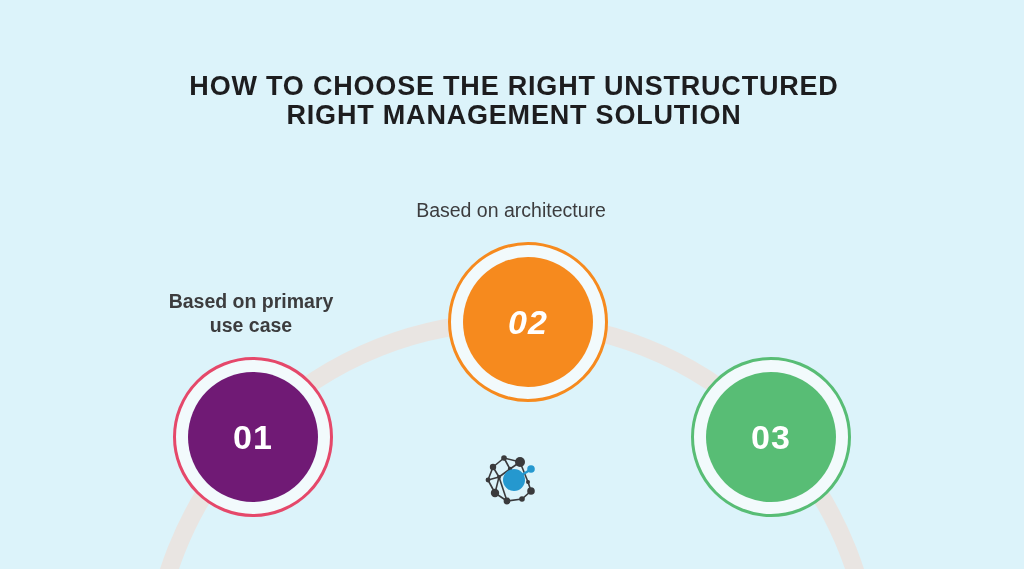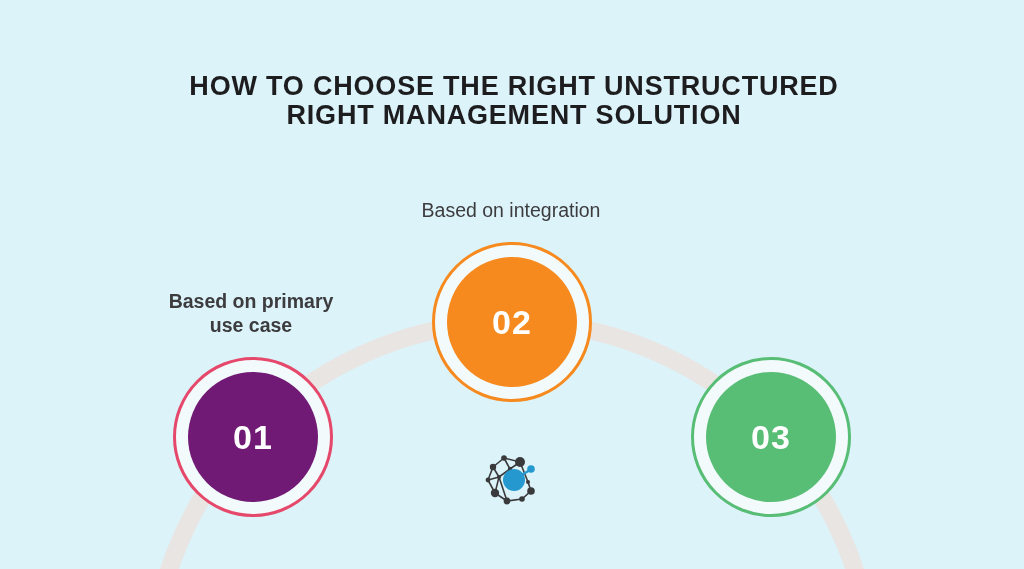--- a/index.html
+++ b/index.html
@@ -48,21 +48,21 @@
     width: 154px;
     height: 154px;
     border: 3px solid #999;
     border-radius: 50%;
     background: #f2fafc;
     display: flex;
     align-items: center;
     justify-content: center;
   }
   .badge-1 { left: 173px; top: 357px; }
-  .badge-2 { left: 432px; top: 242px; }
+  .badge-2 { left: 448px; top: 242px; font-style: italic; }
   .badge-3 { left: 691px; top: 357px; }
 
   .badge-fill {
     width: 130px;
     height: 130px;
     border-radius: 50%;
     display: flex;
     align-items: center;
     justify-content: center;
   }
@@ -92,21 +92,21 @@
     <div>Based on primary</div>
     <div>use case</div>
   </div>
   <div class="badge badge-1" style="border-color: rgb(229, 72, 106);">
     <div class="badge-fill" style="background: #701a75;">
       <span class="badge-number">01</span>
     </div>
   </div>
 
   <div class="step-label label-2">
-    <div>Based on integration</div>
+    <div>Based on architecture</div>
   </div>
   <div class="badge badge-2" style="border-color: rgb(246, 138, 30);">
     <div class="badge-fill" style="background: rgb(246, 138, 30);">
       <span class="badge-number">02</span>
     </div>
   </div>
 
   <div class="badge badge-3" style="border-color: rgb(88, 189, 117);">
     <div class="badge-fill" style="background: rgb(88, 189, 117);">
       <span class="badge-number">03</span>

